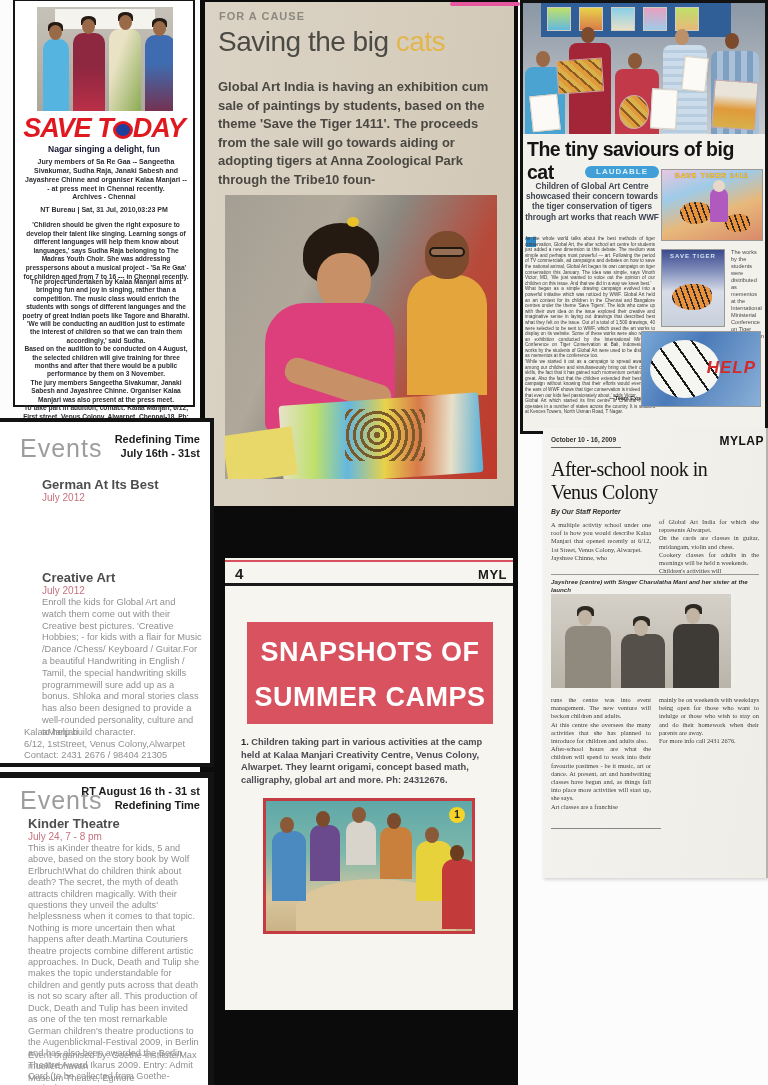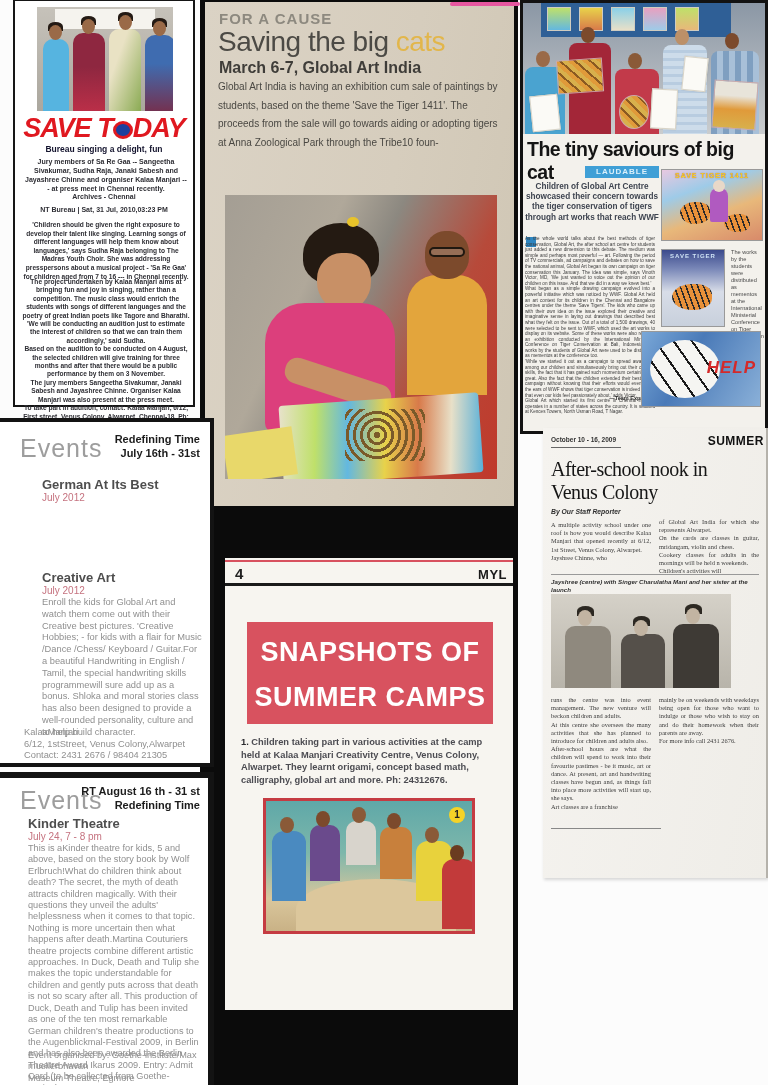--- a/index.html
+++ b/index.html
@@ -24,25 +24,25 @@
   #news-byline { left:0; top:205px; width:100%; font-size:7px; }
   #news-p1 { left:7px; top:220px; width:168px; font-size:6.6px; line-height:8.6px; }
   #news-rest { left:7px; top:277px; width:168px; font-size:6.6px; line-height:8.4px; }
 
   
   #col-middle { left:200px; top:0; width:318px; height:1085px; background:#0b0b0b; }
 
   
   #clip-cats { left:205px; top:2px; width:309px; height:504px; background:linear-gradient(100deg,#dbd3c5,#d6cdbd 55%,#cfc6b4); }
   #cats-pinkline { left:245px; top:0; width:70px; height:4px; background:#e657a0; border-radius:2px; }
-  #cats-kicker { left:14px; top:8px; font-size:15px; font-weight:bold; color:#8d897f; letter-spacing:1px; }
+  #cats-kicker { left:14px; top:8px; font-size:11px; font-weight:bold; color:#8d897f; letter-spacing:1px; }
   #cats-headline { left:13px; top:24px; font-size:28px; font-weight:normal; letter-spacing:-0.5px; color:#4c4a45; }
   #cats-headline .accent { color:#e2b64b; }
   #cats-subhead { left:14px; top:57px; font-size:16px; font-weight:bold; color:#3f3d39; }
-  #cats-body { left:13px; top:76px; width:286px; font-size:10px; line-height:18.5px; color:#4a4843; font-weight:400; }
+  #cats-body { left:13px; top:76px; width:286px; font-size:13px; line-height:18.5px; color:#4a4843; font-weight:700; }
   #cats-photo { left:20px; top:193px; width:272px; height:284px; background:linear-gradient(115deg,#a49e94 0%,#b0a89a 30%,#8c8880 45%,#b74a3a 70%,#c0392b 100%); overflow:hidden; }
 
   
   #clip-snap { left:225px; top:558px; width:288px; height:452px; background:#f7f5f0; }
   #snap-redline { left:0; top:2px; width:100%; height:2px; background:#d8515f; }
   #snap-pageno { left:10px; top:7px; font-size:15px; font-weight:bold; color:#222; }
   #snap-masthead { right:6px; top:9px; font-size:13px; font-weight:bold; color:#1a1a1a; letter-spacing:0.5px; }
   #snap-headrule { left:0; top:25px; width:100%; height:3px; background:#1a1a1a; }
   #snap-banner { left:22px; top:64px; width:246px; height:102px; background:#d8525f; color:#fff; text-align:center; font-weight:bold; font-size:27px; line-height:45px; letter-spacing:0.5px; padding-top:8px; }
   #snap-caption { left:16px; top:178px; width:258px; font-size:9.3px; line-height:12.5px; color:#4c4c52; font-weight:bold; }
@@ -52,21 +52,21 @@
 
   
   #clip-tiny { left:520px; top:0; width:248px; height:434px; background:#f3f1ec; border:3px solid #121212; }
   #tiny-photo { left:0; top:0; width:242px; height:131px; background:linear-gradient(#8b97a5,#b8bdc2 70%,#c9ccce); overflow:hidden; }
   #tiny-board { position:absolute; left:18px; top:0; width:190px; height:34px; background:#2f5f96; }
   .tile { position:absolute; top:4px; width:24px; height:24px; background:#e8e4da; border:1px solid #d0ccc0; }
   .kid-torso { position:absolute; border-radius:8px 8px 0 0; }
   .cert { position:absolute; background:#fbfaf6; border:1px solid #d8d4c8; box-shadow:0 0 1px rgba(0,0,0,.3); }
   .art-card { position:absolute; background:repeating-linear-gradient(45deg,#e09a3a 0 4px,#8a5a22 4px 6px,#d8b04c 6px 10px); border:1px solid #caa; }
   #tiny-headline { left:4px; top:135px; width:236px; font-size:19.5px; font-weight:bold; letter-spacing:-0.5px; color:#141414; }
-  #tiny-badge { left:62px; top:163px; width:74px; height:12px; background:#3f9fd6; color:#d9f0fb; font-size:8px; font-weight:bold; text-align:center; line-height:12px; letter-spacing:1px; }
+  #tiny-badge { left:62px; top:163px; width:74px; height:12px; background:#3f9fd6; color:#d9f0fb; font-size:8px; font-weight:bold; text-align:center; line-height:12px; letter-spacing:1px;border-radius:6px; }
   #tiny-intro { left:2px; top:179px; width:134px; font-size:8.2px; line-height:10.2px; font-weight:bold; color:#3e4450; text-align:center; }
   #tiny-dropcap { left:3px; top:234px; width:10px; height:10px; background:#2e86c1; }
   #tiny-body { left:2px; top:233px; width:130px; font-size:4.6px; line-height:5.6px; color:#3a3a3a; text-align:justify; }
   #tiny-credit { left:60px; top:392px; width:72px; font-size:5.5px; font-weight:bold; color:#333; text-align:right; }
   #painting1 { left:138px; top:166px; width:102px; height:72px; background:linear-gradient(160deg,#e8c8e0 0%,#9ecbe8 30%,#e8b87a 60%,#d88a6a 100%); border:1px solid #999; overflow:hidden; }
   #painting1 .label { position:absolute; left:0; top:2px; width:100%; text-align:center; font-size:7px; font-weight:bold; color:#f5d327; text-shadow:0 0 1px #a33; letter-spacing:1px; }
   .tiger-blob { position:absolute; background:repeating-linear-gradient(70deg,#e8913a 0 4px,#2a2a2a 4px 5.5px); border-radius:50% 40% 45% 50%; }
   #painting2 { left:138px; top:246px; width:64px; height:78px; background:linear-gradient(#3b4a8c 0%,#7a88b8 25%,#d8dde8 55%,#c8d0dc 100%); border:1px solid #999; overflow:hidden; }
   #painting2 .label { position:absolute; left:0; top:3px; width:100%; text-align:center; font-size:6px; font-weight:bold; color:#cfe3f5; letter-spacing:1px; }
   #tiny-caption { left:208px; top:246px; width:32px; font-size:5.6px; line-height:7px; color:#4a4a4a; }
@@ -131,37 +131,36 @@
       <div class="hair" style="left:11px;top:15px;"></div>
         <div class="head" style="left:12px;top:18px;"></div>
       <div class="hair" style="left:44px;top:9px;"></div>
         <div class="head" style="left:45px;top:12px;"></div>
       <div class="hair" style="left:81px;top:5px;"></div>
         <div class="head" style="left:82px;top:8px;"></div>
       <div class="hair" style="left:115px;top:11px;"></div>
         <div class="head" style="left:116px;top:14px;"></div>
     </div>
     <div class="abs" id="news-logo"><span>SAVE T</span><span class="o-oval"></span><span>DAY</span></div>
-    <div class="abs" id="news-tagline">Bureau singing a delight, fun</div>
+    <div class="abs" id="news-tagline">Nagar singing a delight, fun</div>
     <div class="abs news-body" id="news-caption">Jury members of Sa Re Gaa -- Sangeetha Sivakumar, Sudha Raja, Janaki Sabesh and Jayashree Chinne and organiser Kalaa Manjari --- at press meet in Chennai recently.</div>
     <div class="abs news-body" id="news-archives">Archives - Chennai</div>
     <div class="abs news-body" id="news-byline">NT Bureau | Sat, 31 Jul, 2010,03:23 PM</div>
     <div class="abs news-body" id="news-p1">'Children should be given the right exposure to develop their talent like singing. Learning songs of different languages will help them know about languages,' says Sudha Raja belonging to The Madras Youth Choir. She was addressing presspersons about a musical project - 'Sa Re Gaa' for children aged from 7 to 16  ---  in Chennai recently.</div>
     <div class="abs news-body pre" id="news-rest">The project undertaken by Kalaa Manjari aims at bringing fun  and joy in singing, rather than a competition. The music class would enrich the students with songs of different languages and the poetry of great Indian poets like Tagore and Bharathi.
 'We will be conducting an audition just to estimate the interest of children so that we can train them accordingly,' said Sudha.
 Based on the audition to be conducted on 4 August, the selected children will give training for three months and after that there would be a public performance by them on 3 November.
 The jury members Sangeetha Sivakumar, Janaki Sabesh and Jayashree Chinne. Organiser Kalaa Manjari was also present at the press meet.
 To take part in audition, contact: Kalaa Manjari, 6/12, First street, Venus Colony, Alwarpet, Chennai-18, Ph: 98402 25570</div>
   </div>
 
   <div class="abs" id="clip-cats">
     <div class="abs" id="cats-pinkline"></div>
     <div class="abs" id="cats-kicker">FOR A CAUSE</div>
     <div class="abs" id="cats-headline"><span>Saving the big </span><span class="accent">cats</span></div>
-    <div class="abs" id="cats-subhead">March 6-7, Global Art India</div>
     <div class="abs" id="cats-body">Global Art India is having an exhibition cum sale of paintings by students, based on the theme 'Save the Tiger 1411'. The proceeds from the sale will go towards aiding or adopting tigers at Anna Zoological Park through the Tribe10 foun-</div>
     <div class="abs" id="cats-photo">
       <div class="abs" style="left:78px;top:28px;width:76px;height:62px;background:#241a12;border-radius:50% 50% 40% 40%;"></div>
       <div class="abs" style="left:122px;top:22px;width:12px;height:10px;background:#e8c32a;border-radius:50%;"></div>
       <div class="abs" style="left:92px;top:58px;width:54px;height:58px;background:#c89066;border-radius:45% 45% 50% 50%;"></div>
       <div class="abs" style="left:40px;top:108px;width:130px;height:130px;background:#dc3f7c;border-radius:40px 34px 10px 10px;"></div>
       <div class="abs" style="left:58px;top:176px;width:110px;height:26px;background:#c89066;border-radius:12px;transform:rotate(18deg);"></div>
       <div class="abs" style="left:182px;top:80px;width:80px;height:120px;background:#e3a53c;border-radius:30px 30px 0 0;"></div>
       <div class="abs" style="left:200px;top:36px;width:44px;height:48px;background:#7c4a2c;border-radius:45%;"></div>
       <div class="abs" style="left:204px;top:52px;width:36px;height:10px;border:2px solid #201810;border-radius:6px;background:rgba(255,255,255,.2);"></div>
@@ -269,21 +268,21 @@
 Redefining Time</div>
     <div class="abs ev-heading" id="ev2-h1">Kinder Theatre</div>
     <div class="abs ev-date" id="ev2-d1">July 24, 7 - 8 pm</div>
     <div class="abs ev-body" id="ev2-b1">This is aKinder theatre for kids, 5 and above, based on the story book by Wolf Erlbruch!What do children think about death? The secret, the myth of death attracts children magically. With their questions they unveil the adults' helplessness when it comes to that topic. Nothing is more uncertain then what happens after death.Martina Couturiers theatre projects combine different artistic approaches. In Duck, Death and Tulip she makes the topic understandable for children and gently puts across that death is not so scary after all. This production of Duck, Death and Tulip has been invited as one of the ten most remarkable German children's theatre productions to the Augenblickmal-Festival 2009, in Berlin and has also been awarded the Berlin Theatre Award Ikarus 2009. Entry: Admit Card (to be collected from Goethe-Institut).</div>
     <div class="abs pre" id="ev2-foot">Event organised by: Goethe-institute/Max muellerbhavan
 Museum Theatre, Egmore</div>
   </div>
 
   <div class="abs" id="clip-after">
     <div class="abs" id="as-date">October 10 - 16, 2009</div>
-    <div class="abs" id="as-mast">SUMMER</div>
+    <div class="abs" id="as-mast">MYLAP</div>
     <div class="abs" id="as-daterule"></div>
     <div class="abs" id="as-headline">After-school nook in Venus Colony</div>
     <div class="abs" id="as-byline">By Our Staff Reporter</div>
     <div class="abs as-col pre" id="as-c1">A multiple activity school under one roof is how you would describe Kalaa Manjari that opened recently at 6/12, 1st Street, Venus Colony, Alwarpet.
 Jayshree Chinne, who</div>
     <div class="abs as-col pre" id="as-c2">of Global Art India for which she represents Alwarpet.
 On the cards are classes in guitar, mridangam, violin and chess.
 Cookery classes for adults in the mornings will be held n weekends.
 Children's activities will</div>
     <div class="abs" id="as-caprule"></div>

